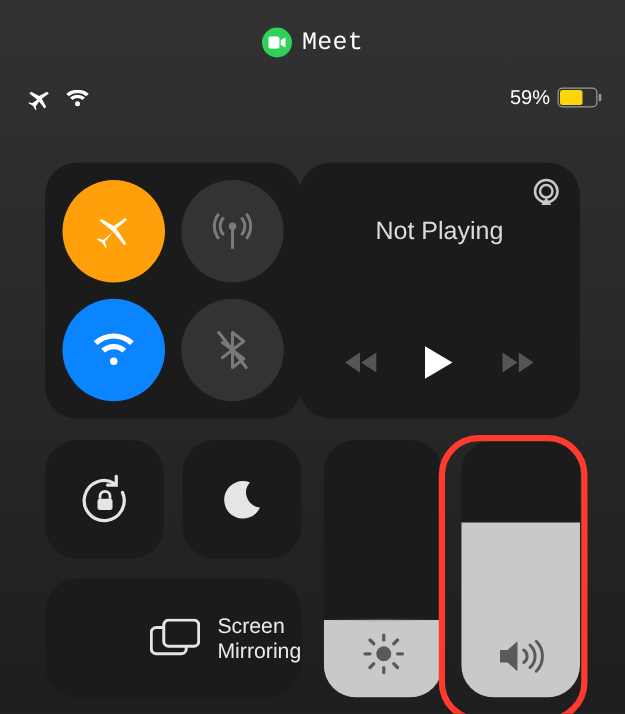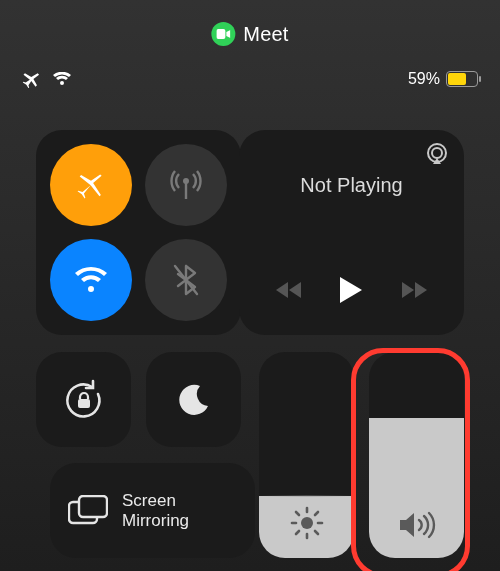--- a/index.html
+++ b/index.html
@@ -1,24 +1,24 @@
 <!DOCTYPE html>
 <html><head>
 <meta charset="utf-8">
 <style>
   html,body{margin:0;padding:0;background:#2a2a2a;width:500px;height:571px;font-family:-apple-system,BlinkMacSystemFont,"Helvetica Neue",Arial,sans-serif;overflow:hidden;color:#fff;}
   .screen{position:relative;width:500px;height:571px;background:linear-gradient(#323232,#1e1e1e);}
   
-  .pill{position:absolute;top:22px;left:50%;transform:translateX(-50%);display:flex;align-items:center;gap:8px;}
+  .pill{position:absolute;top:22px;left:50%;transform:translateX(-50%);display:flex;align-items:center;gap:8px;font-family:Liberation Mono, monospace;}
   .pill .dot{width:24px;height:24px;border-radius:12px;background:#30d158;display:flex;align-items:center;justify-content:center;}
   .pill .label{font-size:20px;font-weight:400;letter-spacing:.2px;}
   
   .status{position:absolute;top:70px;left:0;right:0;height:24px;}
   .status .left{position:absolute;left:22px;top:0;display:flex;align-items:center;gap:10px;}
-  .status .right{position:absolute;right:22px;top:0;display:flex;align-items:center;gap:6px;}
+  .status .right{position:absolute;right:22px;top:0;display:flex;align-items:flex-start;gap:6px;}
   .battery{width:30px;height:14px;border:1.5px solid #9a9a9a;border-radius:4px;position:relative;}
   .battery::after{content:"";position:absolute;right:-4px;top:4px;width:2.5px;height:6px;background:#9a9a9a;border-radius:1px;}
   .battery .fill{position:absolute;left:1px;top:1px;bottom:1px;width:59%;background:#ffd60a;border-radius:2px;}
   .battpct{font-size:16px;font-weight:500;}
   
   .grid{position:absolute;top:130px;left:36px;right:36px;}
   .tile{background:#1b1b1b;border-radius:26px;position:absolute;}
   
   .quad{left:0;top:0;width:205px;height:205px;}
   .quad .btn{position:absolute;width:82px;height:82px;border-radius:41px;display:flex;align-items:center;justify-content:center;}
@@ -28,21 +28,21 @@
   .quad .btn.br{right:14px;bottom:14px;background:#333333;}
   
   .media{right:0;top:0;width:205px;height:205px;padding-left:20px;}
   .media .airplay{position:absolute;top:12px;right:14px;}
   .media .np{position:absolute;top:44px;left:0;right:0;text-align:center;font-size:20px;color:#dcdcdc;}
   .media .controls{position:absolute;bottom:30px;left:0;right:0;display:flex;justify-content:space-around;align-items:center;padding:0 18px;}
   
   .lockbtn{left:0;top:222px;width:95px;height:95px;display:flex;align-items:center;justify-content:center;}
   .dndbtn{left:110px;top:222px;width:95px;height:95px;display:flex;align-items:center;justify-content:center;}
   
-  .mirror{left:14px;top:333px;width:205px;height:95px;display:flex;align-items:center;gap:14px;padding-left:18px;box-sizing:border-box;}
+  .mirror{left:0;top:333px;width:205px;height:95px;display:flex;align-items:center;gap:14px;padding-left:18px;box-sizing:border-box;justify-content:flex-end;}
   .mirror .label{font-size:17px;line-height:1.15;color:#eaeaea;}
   
   .slider{width:95px;height:206px;border-radius:26px;background:#1b1b1b;overflow:hidden;position:absolute;top:222px;}
   .slider.bright{right:110px;}
   .slider.vol{right:0;}
   .slider .fill{position:absolute;left:0;right:0;bottom:0;background:#c9c9c9;}
   .slider .icon{position:absolute;left:50%;bottom:18px;transform:translateX(-50%);}
   .slider.bright .fill{height:30%;}
   .slider.bright .fill::before{content:"";position:absolute;top:-1px;left:0;right:0;height:2px;background:linear-gradient(to right,transparent,#888,transparent);opacity:.4;}
   .slider.vol .fill{height:68%;}

